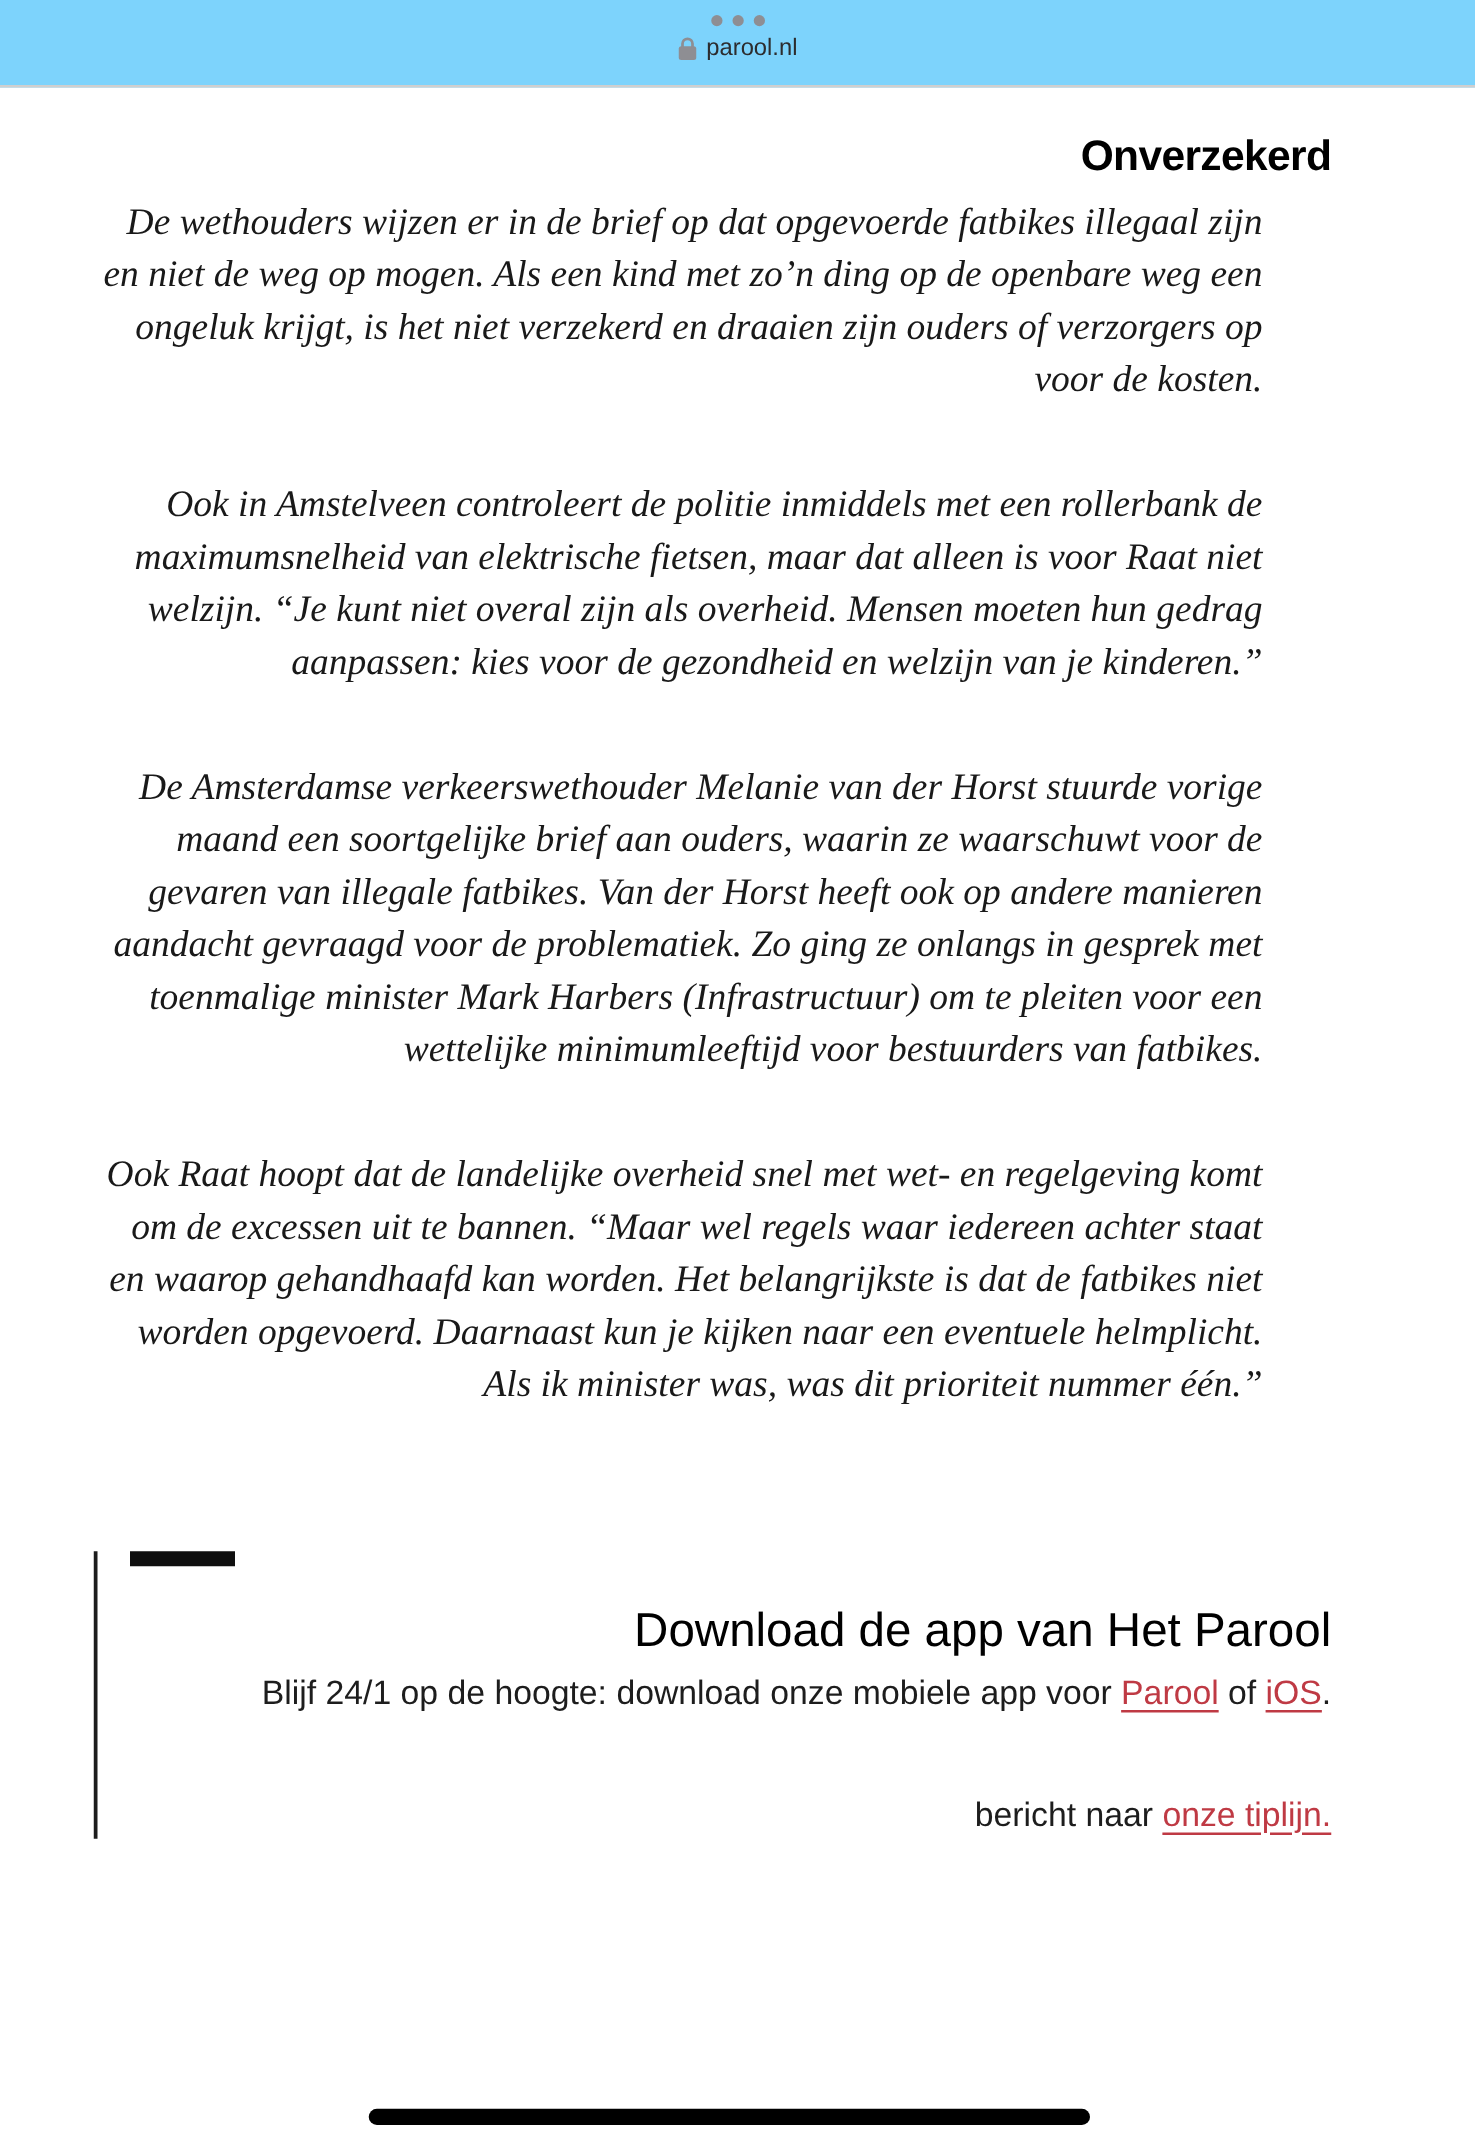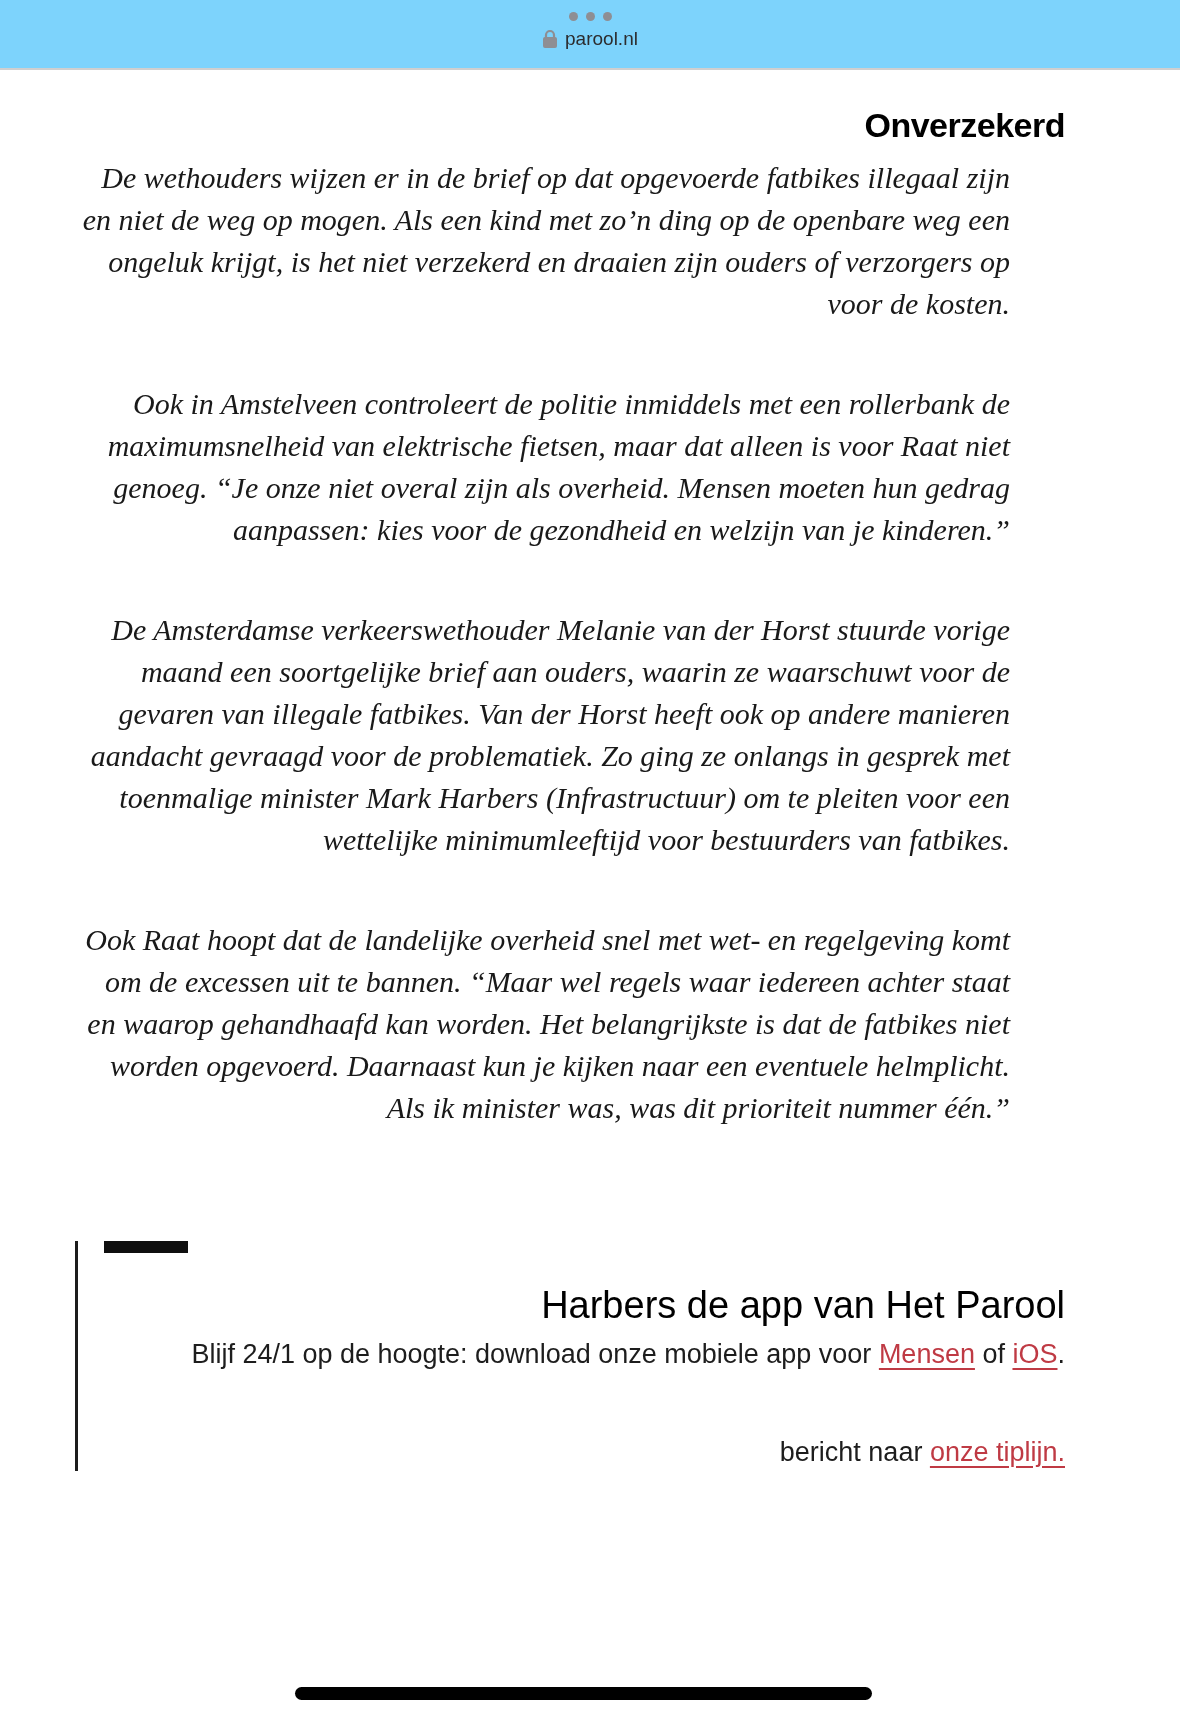--- a/index.html
+++ b/index.html
@@ -129,30 +129,30 @@
       </svg>
     </span>
     <span>parool.nl</span>
   </div>
 </header>
 
 <main class="content">
   <h2 class="article-heading">Onverzekerd</h2>
 
   <p class="body-par">De wethouders wijzen er in de brief op dat opgevoerde fatbikes illegaal zijn en niet de weg op mogen. Als een kind met zo’n ding op de openbare weg een ongeluk krijgt, is het niet verzekerd en draaien zijn ouders of verzorgers op voor de kosten.</p>
-  <p class="body-par">Ook in Amstelveen controleert de politie inmiddels met een rollerbank de maximumsnelheid van elektrische fietsen, maar dat alleen is voor Raat niet genoeg. “Je onze niet overal zijn als overheid. Mensen moeten hun gedrag aanpassen: kies voor de gezondheid en welzijn van je kinderen.”</p>
+  <p class="body-par">Ook in Amstelveen controleert de politie inmiddels met een rollerbank de maximumsnelheid van elektrische fietsen, maar dat alleen is voor Raat niet welzijn. “Je kunt niet overal zijn als overheid. Mensen moeten hun gedrag aanpassen: kies voor de gezondheid en welzijn van je kinderen.”</p>
   <p class="body-par">De Amsterdamse verkeerswethouder Melanie van der Horst stuurde vorige maand een soortgelijke brief aan ouders, waarin ze waarschuwt voor de gevaren van illegale fatbikes. Van der Horst heeft ook op andere manieren aandacht gevraagd voor de problematiek. Zo ging ze onlangs in gesprek met toenmalige minister Mark Harbers (Infrastructuur) om te pleiten voor een wettelijke minimumleeftijd voor bestuurders van fatbikes.</p>
   <p class="body-par">Ook Raat hoopt dat de landelijke overheid snel met wet- en regelgeving komt om de excessen uit te bannen. “Maar wel regels waar iedereen achter staat en waarop gehandhaafd kan worden. Het belangrijkste is dat de fatbikes niet worden opgevoerd. Daarnaast kun je kijken naar een eventuele helmplicht. Als ik minister was, was dit prioriteit nummer één.”</p>
 
   <section class="promo">
     <div class="promo-chip"></div>
-    <h3 class="promo-title">Harbers de app van Het Parool</h3>
+    <h3 class="promo-title">Download de app van Het Parool</h3>
 
     <p class="promo-text app-line">
-      <span>Blijf 24/1 op de hoogte: download onze mobiele app voor </span><a>Mensen</a><span> of </span><a>iOS</a><span>.</span>
+      <span>Blijf 24/1 op de hoogte: download onze mobiele app voor </span><a>Parool</a><span> of </span><a>iOS</a><span>.</span>
     </p>
 
     <p class="promo-text tip-line">
       <br>
       <span>bericht naar </span><a>onze tiplijn.</a>
     </p>
   </section>
 </main>
 
 <div class="home-indicator"></div>

